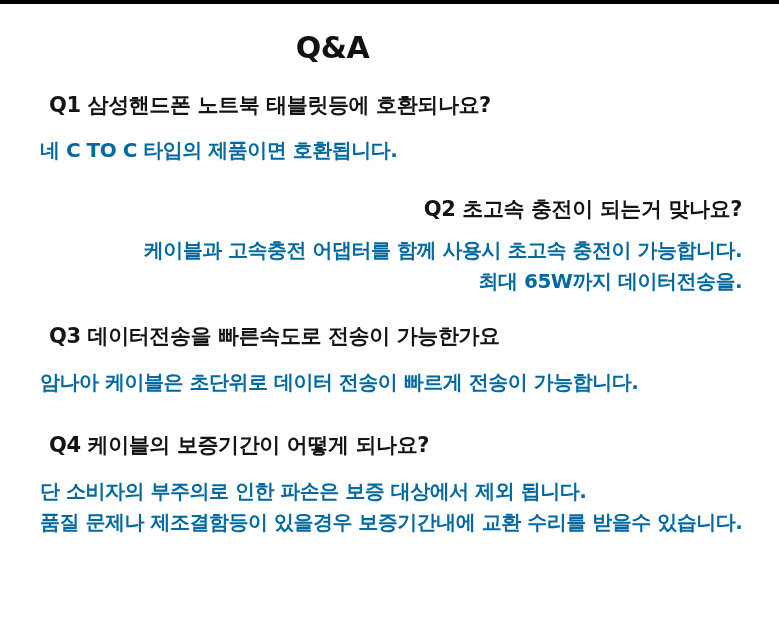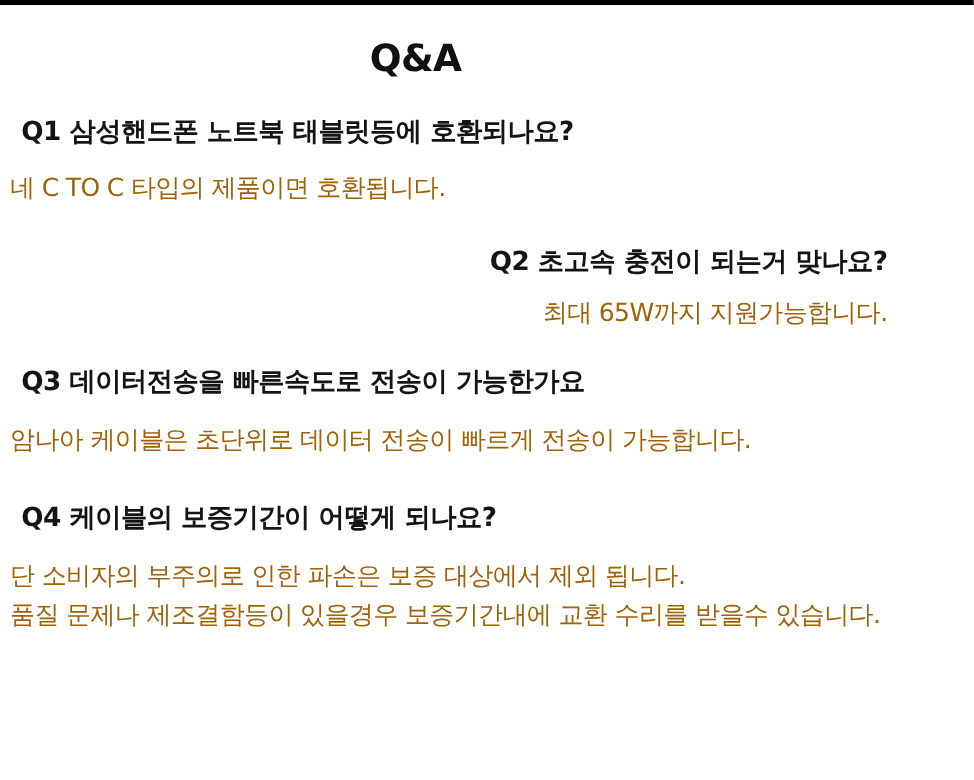--- a/index.html
+++ b/index.html
@@ -44,20 +44,21 @@
     letter-spacing: -0.5px;
     color: #111111;
     line-height: 36px;
   }
 
   .qa-body {
     position: absolute;
     left: 0;
     top: 88px;
     width: 710px;
+    padding-left: 32px;
   }
 
   .qa-block {
     margin: 0 0 22px 0;
   }
   .qa-block:last-child {
     margin-bottom: 4px;
   }
 
   .question {
@@ -74,23 +75,23 @@
   .answer-list {
     margin: 0;
     padding: 0;
     list-style: none;
   }
 
   .answer {
     margin: 0;
     padding-left: 8px;
     font-size: 20px;
-    font-weight: normal;
+    font-weight: bold;
     line-height: 31px;
-    color: #a16207;
+    color: #0369a1;
     letter-spacing: -0.5px;
     white-space: nowrap;
   }
 
   
   .qa-block[data-index="0"] { margin-bottom: 26px; }
   .qa-block[data-index="1"] { margin-bottom: 22px; text-align: right; }
   .qa-block[data-index="2"] { margin-bottom: 30px; }
   .qa-block[data-index="0"] .question { margin-bottom: 13px; }
   .qa-block[data-index="1"] .question { margin-bottom: 9px; }
@@ -111,21 +112,22 @@
     <div class="qa-block" data-index="0">
       <p class="question">Q1 삼성핸드폰 노트북 태블릿등에 호환되나요?</p>
       <div class="answer-list">
         <p class="answer">네 C TO C 타입의 제품이면 호환됩니다.</p>
       </div>
     </div>
 
     <div class="qa-block" data-index="1">
       <p class="question">Q2 초고속 충전이 되는거 맞나요?</p>
       <div class="answer-list">
-        <p class="answer">최대 65W까지 지원가능합니다.</p>
+        <p class="answer">케이블과 고속충전 어댑터를 함께 사용시 초고속 충전이 가능합니다.</p>
+        <p class="answer">최대 65W까지 데이터전송을.</p>
       </div>
     </div>
 
     <div class="qa-block" data-index="2">
       <p class="question">Q3 데이터전송을 빠른속도로 전송이 가능한가요</p>
       <div class="answer-list">
         <p class="answer">암나아 케이블은 초단위로 데이터 전송이 빠르게 전송이 가능합니다.</p>
       </div>
     </div>
 

